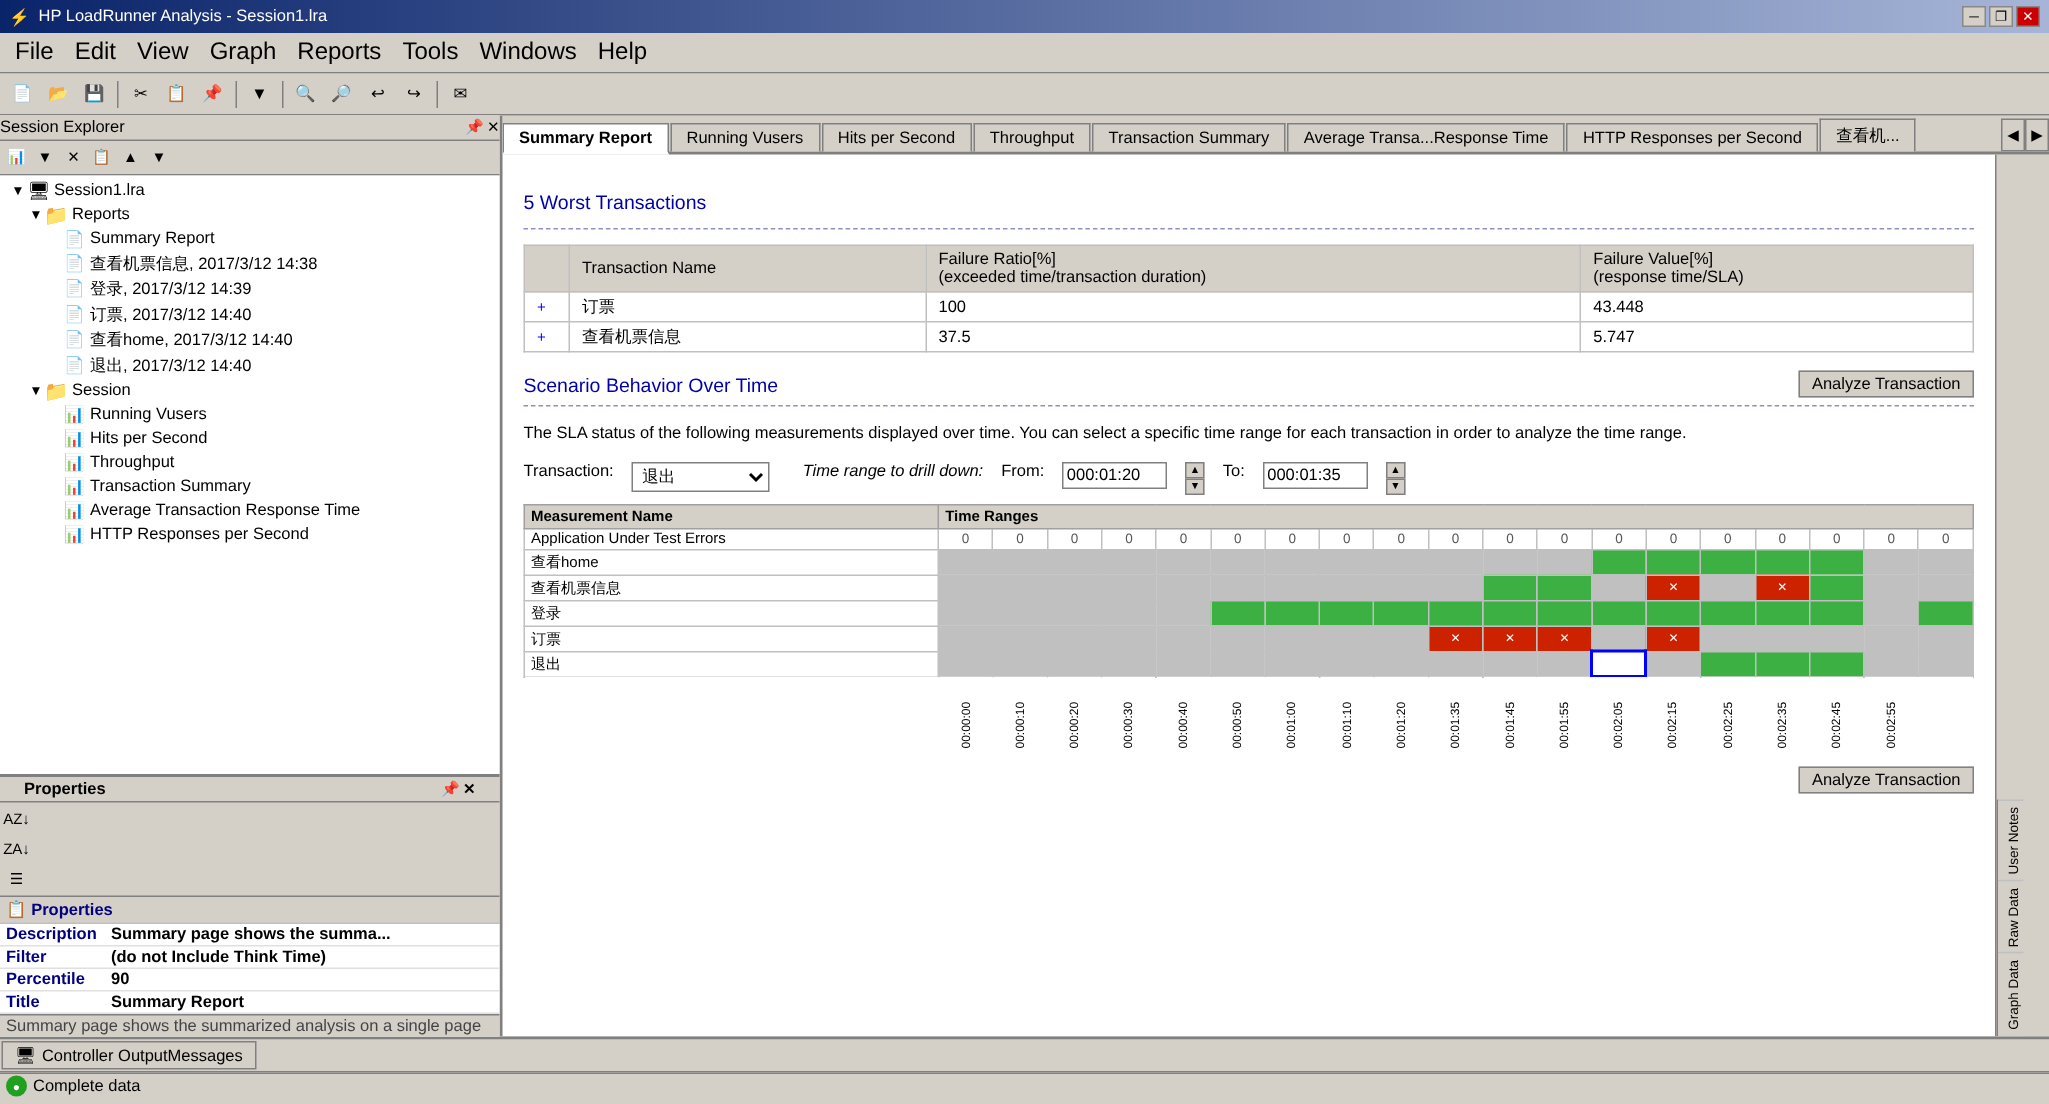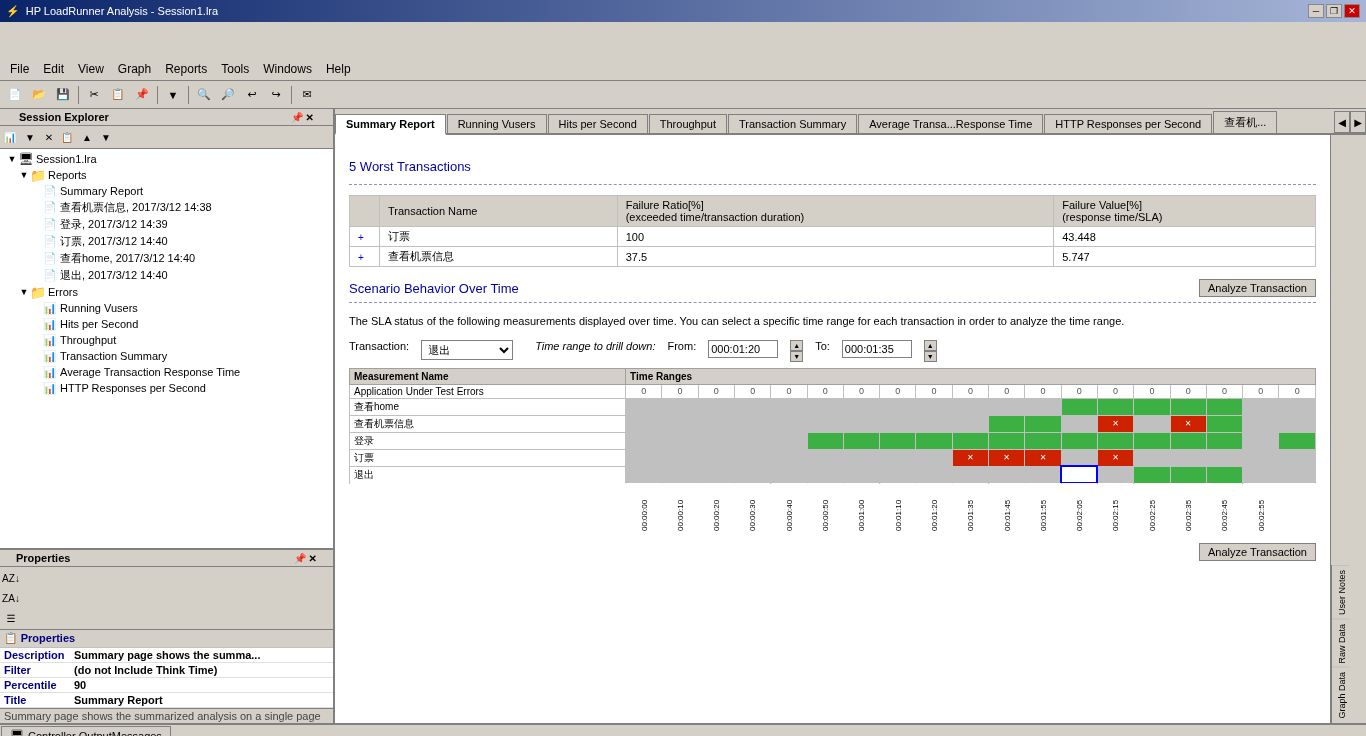--- a/index.html
+++ b/index.html
@@ -20,21 +20,21 @@
     .title-btn { width: 16px; height: 14px; background: #d4d0c8; border: 1px solid #888; font-size: 9px; display: flex; align-items: center; justify-content: center; cursor: pointer; color: #000; }
 
     
     .menu-bar {
       background: #d4d0c8;
       border-bottom: 1px solid #808080;
       display: flex;
       padding: 2px 4px;
       gap: 2px;
     }
-    .menu-item { padding: 2px 6px; font-size: 12px; cursor: pointer; margin-top: 36px; }
+    .menu-item { padding: 2px 6px; font-size: 16px; cursor: pointer; }
 
     
     .toolbar {
       background: #d4d0c8;
       border-bottom: 1px solid #808080;
       padding: 2px 4px;
       display: flex;
       align-items: center;
       gap: 2px;
       height: 28px;
@@ -50,26 +50,26 @@
       width: 335px;
       min-width: 335px;
       background: white;
       border-right: 2px solid #808080;
       display: flex;
       flex-direction: column;
     }
     .panel-header {
       background: #d4d0c8;
       border-bottom: 1px solid #808080;
-      padding: 2px 19px;
+      padding: 2px 0;
       display: flex;
       align-items: center;
       justify-content: space-between;
       font-size: 11px;
-      font-weight: bold;
+      font-weight: normal;
     }
     .panel-header-right { display: flex; gap: 2px; }
     .panel-pin { font-size: 10px; cursor: pointer; }
     .explorer-toolbar { background: #d4d0c8; padding: 2px; display: flex; gap: 1px; border-bottom: 1px solid #808080; }
     .ex-btn { width: 18px; height: 18px; display: flex; align-items: center; justify-content: center; font-size: 10px; cursor: pointer; border: 1px solid transparent; }
     .tree-area { flex: 1; overflow-y: auto; padding: 2px; background: white; }
     .tree-node { display: flex; align-items: center; padding: 1px 0; cursor: pointer; }
     .tree-indent { display: inline-block; }
     .tree-toggle { width: 12px; display: inline-flex; align-items: center; justify-content: center; font-size: 9px; }
     .tree-icon { width: 16px; height: 14px; margin-right: 2px; display: inline-flex; align-items: center; justify-content: center; }
@@ -270,21 +270,21 @@
         <span class="tree-indent" style="width:28px;"></span>
         <span class="tree-toggle" style="width:12px;"></span>
         <span class="tree-icon doc-icon">📄</span>
         <span class="tree-label">退出, 2017/3/12 14:40</span>
       </div>
 
       <div class="tree-node">
         <span class="tree-indent" style="width:16px;"></span>
         <span class="tree-toggle">▼</span>
         <span class="tree-icon folder-icon">📁</span>
-        <span class="tree-label">Errors</span>
+        <span class="tree-label">Session</span>
       </div>
 
       <div class="tree-node">
         <span class="tree-indent" style="width:28px;"></span>
         <span class="tree-toggle" style="width:12px;"></span>
         <span class="tree-icon chart-icon2">📊</span>
         <span class="tree-label">Running Vusers</span>
       </div>
       <div class="tree-node">
         <span class="tree-indent" style="width:28px;"></span>

